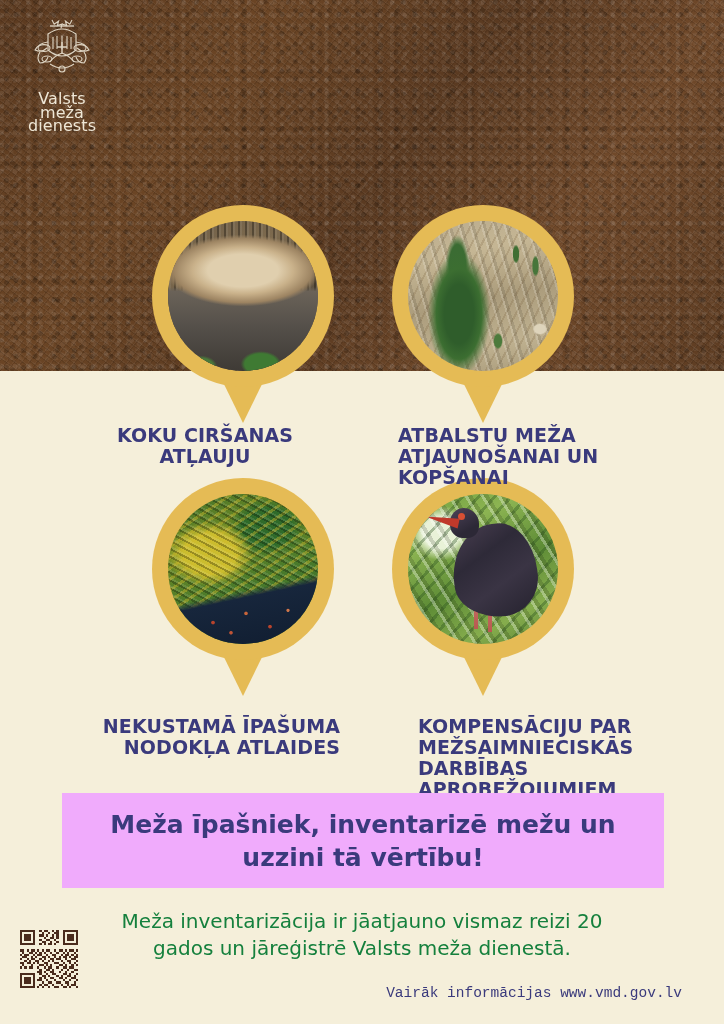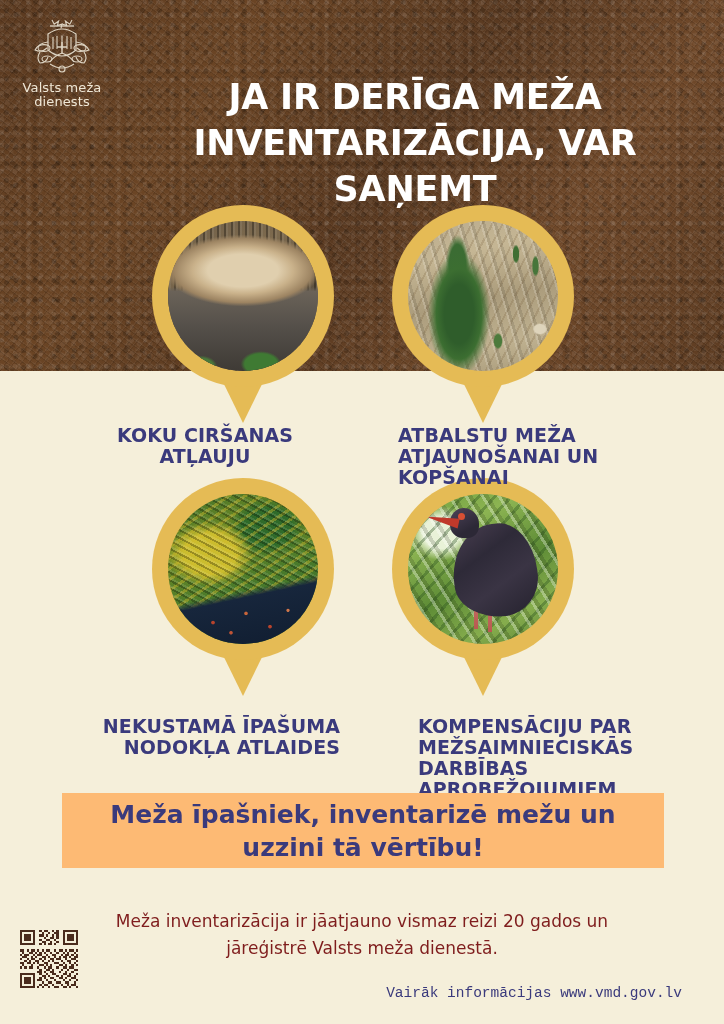--- a/index.html
+++ b/index.html
@@ -35,21 +35,21 @@
     background:
       repeating-linear-gradient(37deg, rgba(0,0,0,.10) 0 1px, rgba(255,255,255,.045) 1px 2px, rgba(0,0,0,0) 2px 5px),
       repeating-linear-gradient(-52deg, rgba(0,0,0,.09) 0 1px, rgba(255,255,255,.04) 1px 2px, rgba(0,0,0,0) 2px 6px);
     opacity:.85;
   }
 
   
   .logo-wrap{position:absolute;left:14px;top:12px;width:96px;text-align:center;z-index:6;}
   .crest{width:72px;height:66px;margin:0 auto;display:block;opacity:.92;}
   .logo-text{
-    color:#efe7d6;font-size:13px;line-height:13.5px;margin-top:3px;
+    color:#efe7d6;font-size:16px;line-height:13.5px;margin-top:14px;
     font-family:"DejaVu Sans", sans-serif;letter-spacing:.1px;
   }
 
   
   .title{
     position:absolute;left:120px;top:74px;width:590px;
     color:#ffffff;
     font-family:"DejaVu Sans", sans-serif;
     font-weight:bold;
     font-size:35px;line-height:46px;
@@ -191,39 +191,39 @@
     z-index:6;
     text-transform:uppercase;
   }
   #cap1{left:70px;top:425px;width:270px;text-align:center;}
   #cap2{left:398px;top:425px;width:286px;text-align:left;}
   #cap3{left:40px;top:716px;width:300px;text-align:right;}
   #cap4{left:398px;top:716px;width:286px;text-align:left;margin-left:20px;}
 
   
   .cta{
-    position:absolute;left:62px;top:793px;width:602px;height:75px;
-    background:#fdba74;z-index:6;
+    position:absolute;left:62px;top:793px;width:602px;height:95px;
+    background:#f0abfc;z-index:6;
     display:flex;align-items:center;justify-content:center;
   }
   .cta-text{
     color:#3a3a7c;
     font-family:"DejaVu Sans", sans-serif;
     font-weight:bold;
     font-size:25px;line-height:33px;
     text-align:center;
     padding:0 26px;
   }
 
   
   .note{
     position:absolute;left:92px;top:908px;width:540px;
-    color:#7f1d1d;
+    color:#15803d;
     font-family:"DejaVu Sans", sans-serif;
-    font-size:17px;line-height:27px;
+    font-size:20px;line-height:27px;
     text-align:center;
     z-index:6;
   }
 
   
   .footer-link{
     position:absolute;right:42px;top:984px;
     color:#3a3a7c;
     font-family:Liberation Mono, monospace;
     font-size:14.5px;line-height:18px;
@@ -265,21 +265,20 @@
         <ellipse cx="51" cy="47" rx="5" ry="3"></ellipse>
         <circle cx="36" cy="57" r="3"></circle>
       </g>
     </svg>
     <div class="logo-text">
       <div>Valsts meža</div>
       <div>dienests</div>
     </div>
   </div>
 
-  <div class="title">JA IR DERĪGA MEŽA INVENTARIZĀCIJA, VAR SAŅEMT</div>
 
   <div class="pin" id="pin1">
     <div class="tail"></div>
     <div class="drop"></div>
     <div class="photo">
       <div class="img img-stump"></div>
     </div>
   </div>
 
   <div class="pin" id="pin2">

